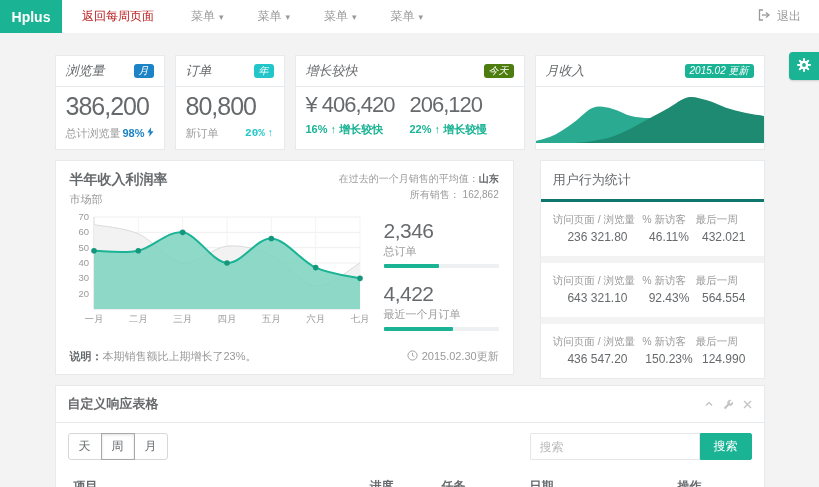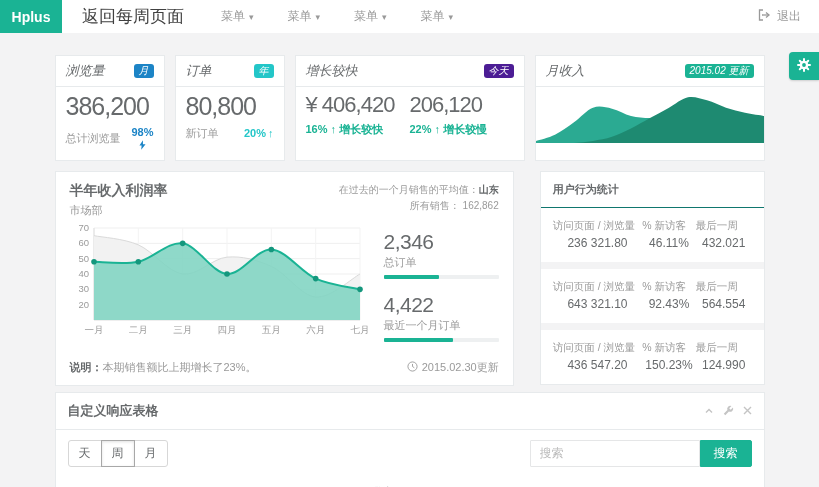--- a/index.html
+++ b/index.html
@@ -7,21 +7,21 @@
   body {
     background: #f3f3f4;
     font-family: "Liberation Sans", "DejaVu Sans", sans-serif;
     font-size: 12px; color: #676a6c; position: relative;
   }
   
   .navbar { height: 33px; background: #fff; display: flex; align-items: stretch; }
   .logo { width: 62px; background: #1ab394; color: #fff; font-weight: bold; font-size: 14px;
           display: flex; align-items: center; justify-content: center; cursor: pointer; }
   .nav-links { display: flex; align-items: center; }
-  .back-link { color: #404040; padding: 0 20px; cursor: pointer; font-size: 17px; }
+  .back-link { color: #b91c1c; padding: 0 20px; cursor: pointer; font-size: 12px; }
   .menu-item { color: #999; padding: 0 17px; cursor: pointer; font-size: 12px; display: flex; align-items: center; gap: 4px; }
   .caret { font-size: 9px; color: #999; }
   .nav-right { margin-left: auto; display: flex; align-items: center; gap: 6px; color: #999; padding-right: 18px; cursor: pointer; }
   
   .fab { position: absolute; right: 0; top: 52px; width: 30px; height: 28px; background: #1ab394;
          border-radius: 4px 0 0 4px; display: flex; align-items: center; justify-content: center;
          cursor: pointer; z-index: 9; box-shadow: 0 1px 2px rgba(0,0,0,.15); }
   
   main { width: 710px; margin: 0 auto; }
   .cards-row { display: flex; gap: 10px; margin-top: 22px; }
@@ -30,21 +30,21 @@
   .card-lg { width: 230px; }
   .card-title { display: flex; justify-content: space-between; align-items: center;
                 padding: 6px 10px; border-bottom: 1px solid #e7eaec; font-size: 13px; font-style: italic; }
   .badge { color: #fff; font-size: 10px; padding: 2px 5px; border-radius: 3px; line-height: 1; white-space: nowrap; }
   .card-body { padding: 6px 10px 8px; }
   .big { font-size: 25px; font-weight: 300; letter-spacing: -1px; line-height: 1.1; color: #676a6c; }
   .big-sm { font-size: 22px; }
   .card-foot { display: flex; justify-content: space-between; align-items: center;
                font-size: 11px; color: #9a9a9a; margin-top: 5px; }
   .metric { font-weight: bold; display: inline-flex; align-items: center; gap: 2px; }
-  .c-blue { color: #1c84c6; flex-direction: column; } .c-cyan { color: #23c6c8; } .c-green { color: #1ab394; }
+  .c-blue { color: #1c84c6; } .c-cyan { color: #23c6c8; font-family: Liberation Mono, monospace; } .c-green { color: #1ab394; }
   .twocol { display: flex; }
   .twocol > div { flex: 1; }
   .grow-note { font-size: 11px; font-weight: bold; margin-top: 5px; }
   .chart-flush { display: block; }
   
   .mid-row { display: flex; gap: 26px; margin-top: 10px; align-items: flex-start; }
   .main-panel { width: 470px; }
   .mp-head { display: flex; justify-content: space-between; padding: 10px 14px 2px; }
   .mp-title { font-size: 14px; font-weight: bold; color: #676a6c; }
   .mp-sub { font-size: 11px; color: #9a9a9a; margin-top: 3px; }
@@ -56,21 +56,21 @@
   .ss-value { font-size: 21px; font-weight: 300; color: #676a6c; letter-spacing: -.5px; }
   .ss-label { font-size: 11px; color: #9a9a9a; margin: 1px 0 5px; }
   .bar { height: 4px; background: #eef0f1; margin-bottom: 14px; border-radius: 1px; }
   .bar i { display: block; height: 4px; background: #1ab394; border-radius: 1px; }
   .mp-foot { display: flex; justify-content: space-between; align-items: center;
              padding: 4px 14px 10px; font-size: 11px; color: #9a9a9a; }
   .mp-foot b { color: #676a6c; }
   .upd { display: inline-flex; align-items: center; gap: 4px; }
   
   .user-panel { width: 230px; }
-  .up-head { padding: 10px 12px; border-bottom: 1px solid #0f766e; font-size: 11px; font-weight: bold; }
+  .up-head { padding: 10px 12px; border-bottom: 3px solid #0f766e; font-size: 13px; font-weight: normal; }
   .up-row { display: flex; padding: 10px 12px 12px; }
   .up-sep { height: 7px; background: #f3f3f4; }
   .up-c1 { width: 45%; } .up-c2 { width: 27%; } .up-c3 { width: 28%; }
   .up-label { font-size: 10.5px; color: #9a9a9a; line-height: 1.45; }
   .up-value { font-size: 12px; color: #676a6c; margin-top: 3px; text-align: center; }
   
   .table-panel { margin-top: 6px; }
   .tp-head { display: flex; justify-content: space-between; align-items: center;
              padding: 9px 12px; border-bottom: 1px solid #e7eaec; }
   .tp-title { font-size: 13px; font-weight: bold; }
@@ -184,21 +184,21 @@
             <span>20%</span>
             <span>↑</span>
           </span>
         </div>
       </div>
     </div>
 
     <div class="card card-lg">
       <div class="card-title">
         <span>增长较快</span>
-        <span class="badge" style="background:#4c1d95">今天</span>
+        <span class="badge" style="background:#4d7c0f">今天</span>
       </div>
       <div class="card-body twocol">
         <div>
           <div class="big big-sm">¥ 406,420</div>
           <div class="grow-note c-green">16% ↑ 增长较快</div>
         </div>
         <div>
           <div class="big big-sm">206,120</div>
           <div class="grow-note c-green">22% ↑ 增长较慢</div>
         </div>

